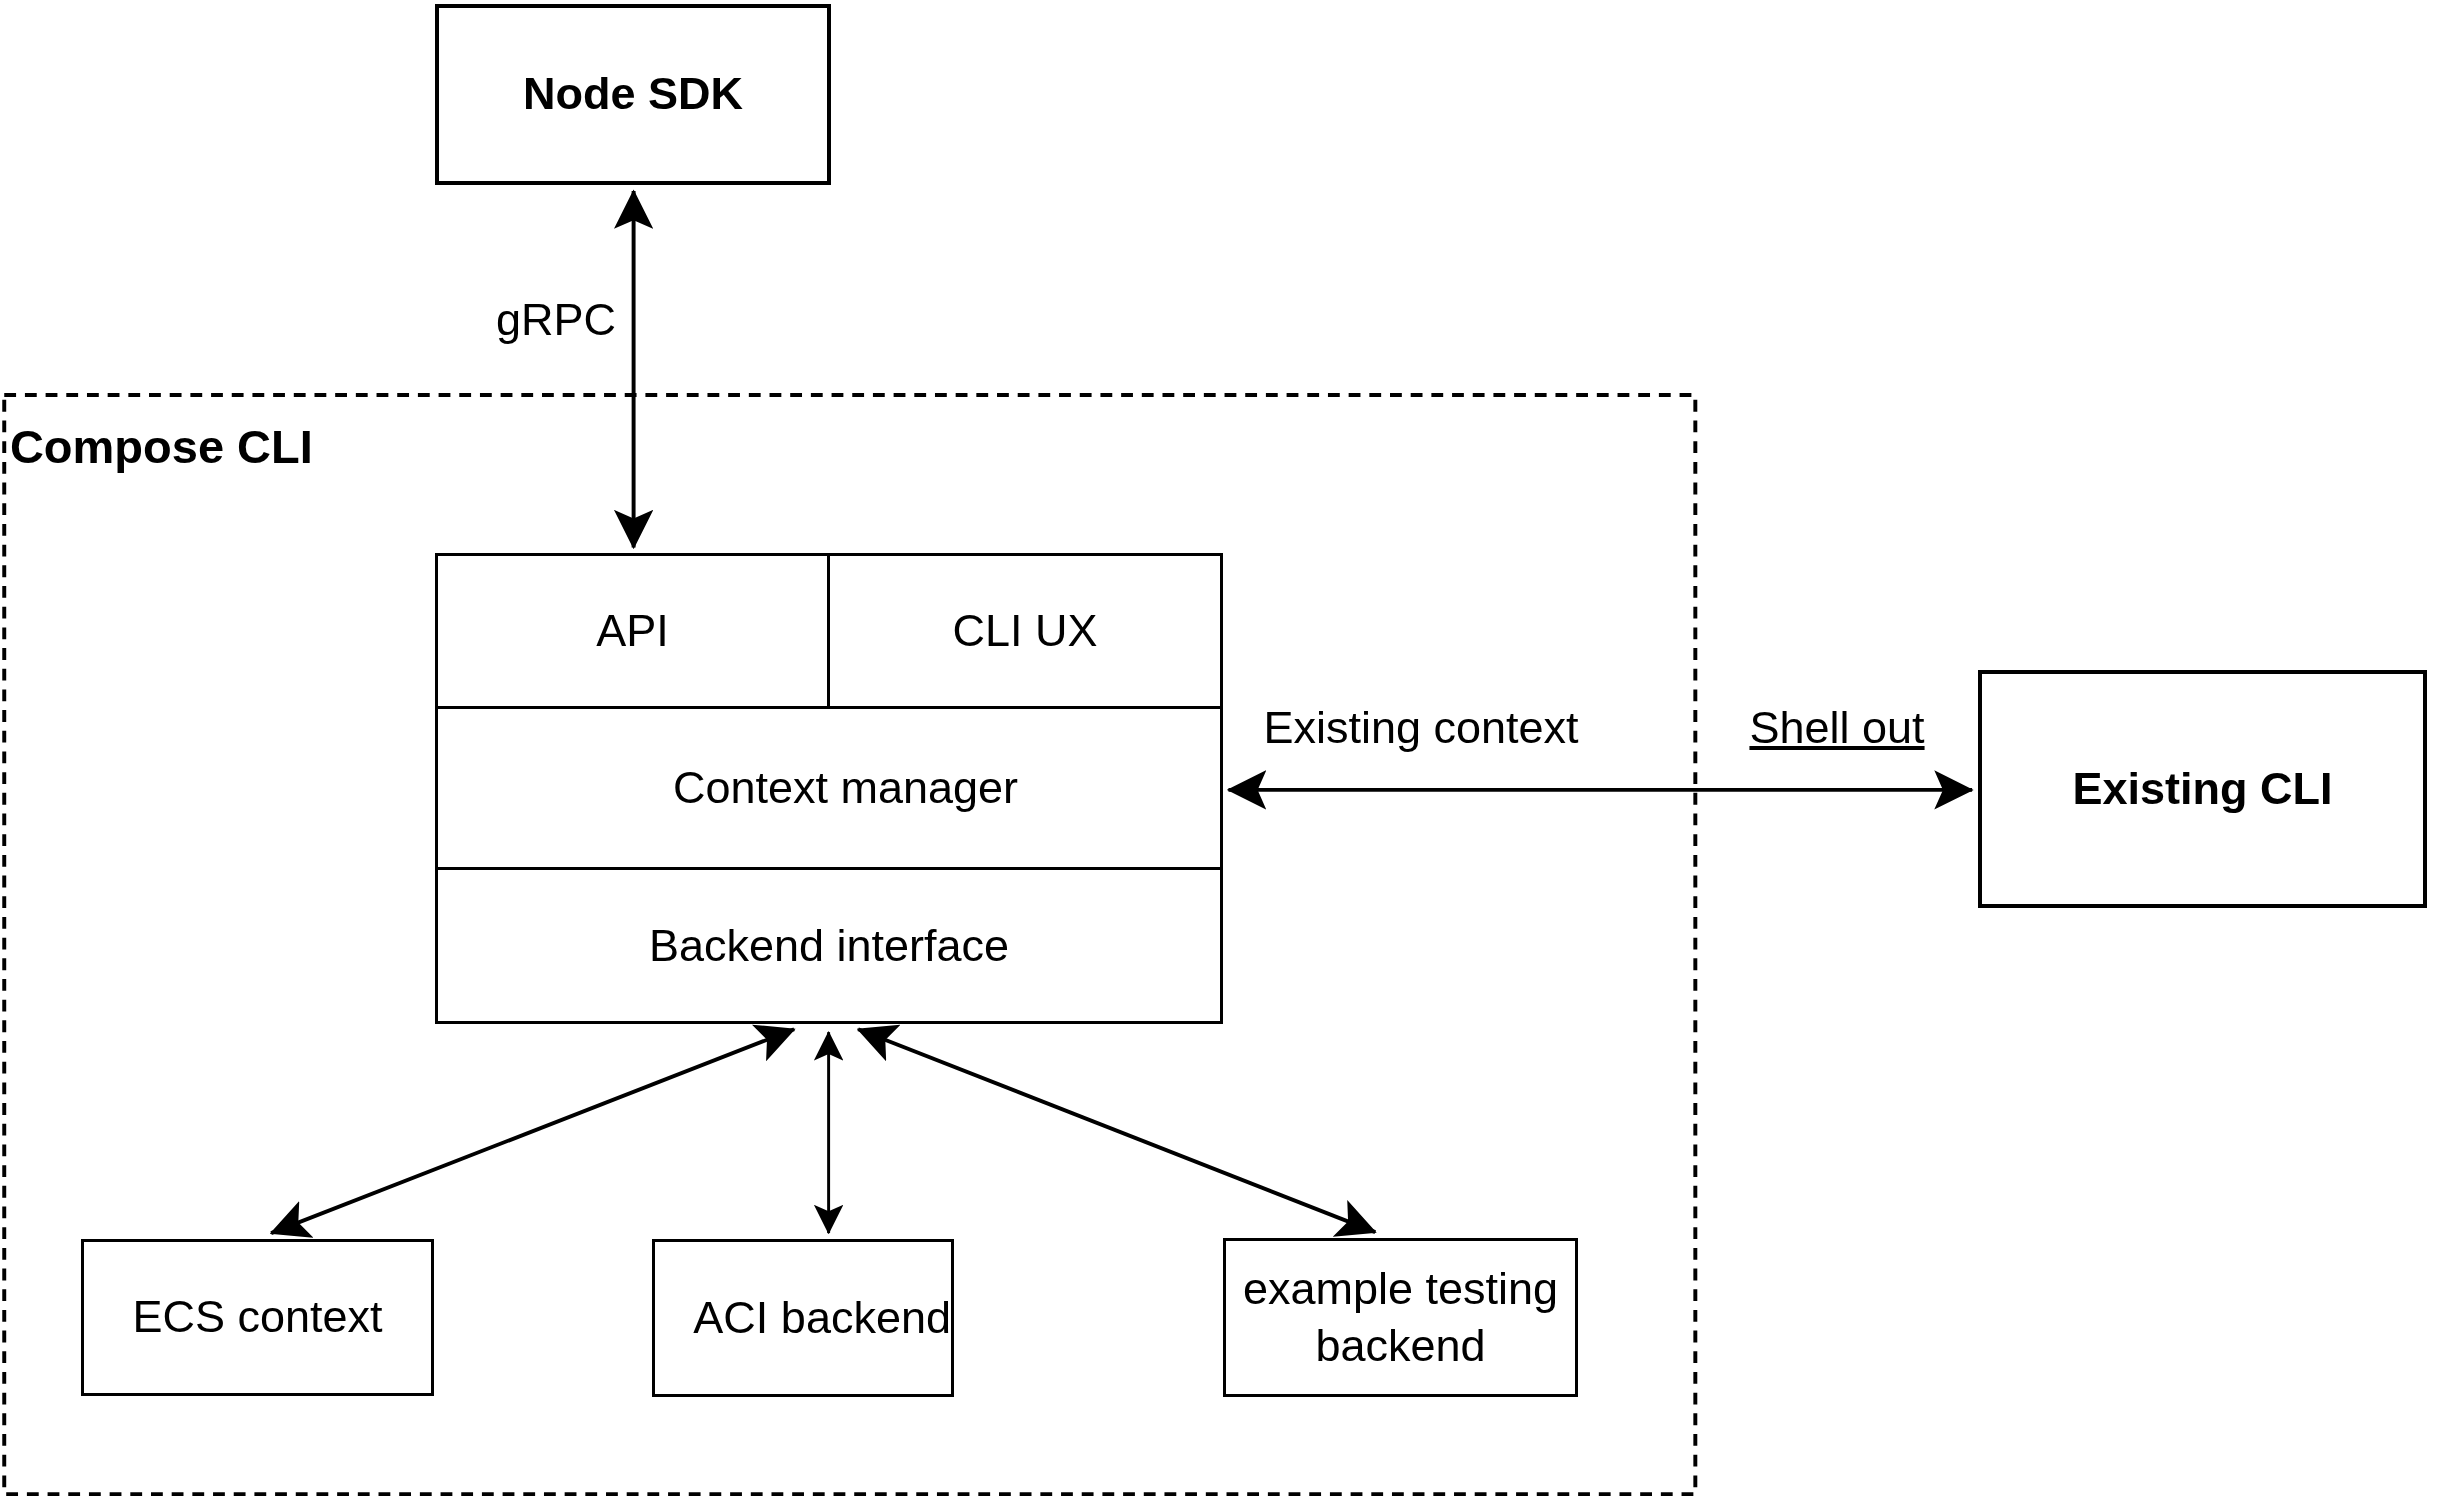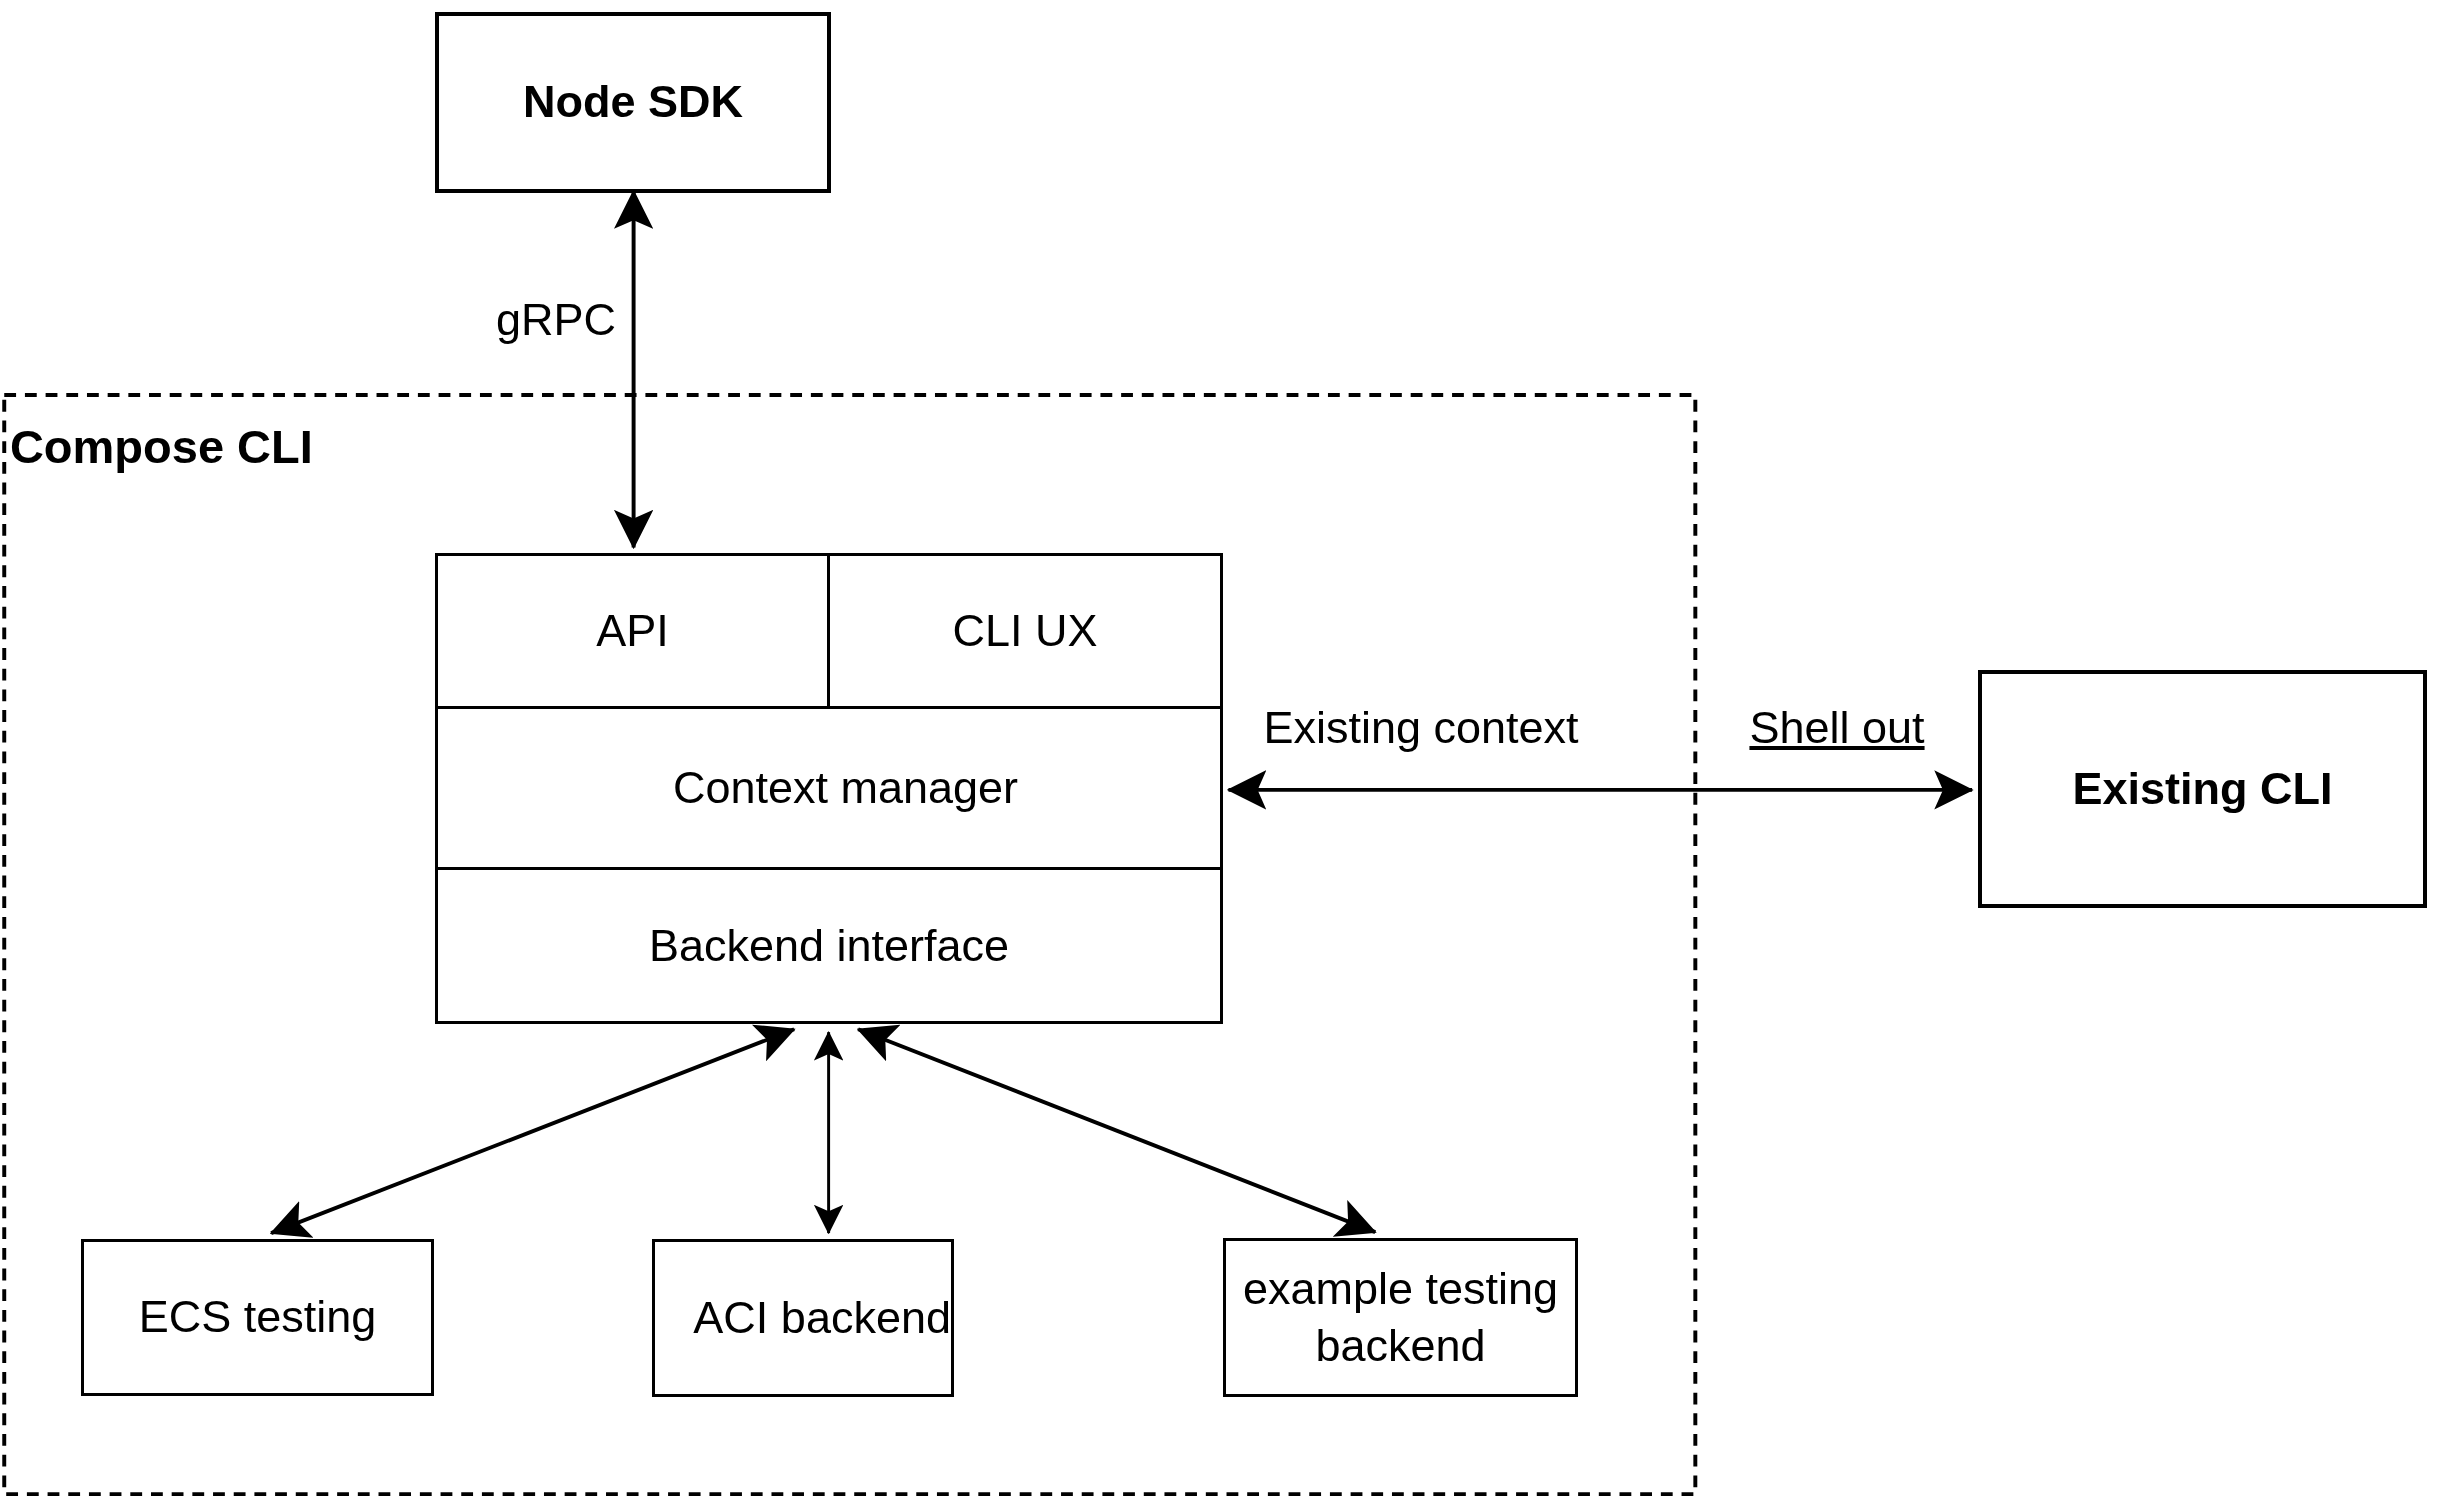--- a/index.html
+++ b/index.html
@@ -23,21 +23,21 @@
     display: flex;
     align-items: center;
     justify-content: center;
     text-align: center;
     font-size: 45px;
     line-height: 1.25;
     box-sizing: border-box;
   }
   .box.bold { font-weight: bold; border-width: 4.9px; }
 
-  .node-sdk   { left: 435px; top: 3.9px;    width: 396px; height: 181px; margin-top: 8px; }
+  .node-sdk   { left: 435px; top: 3.9px;    width: 396px; height: 181px; }
   .existing-cli { left: 1978px; top: 670px; width: 449px; height: 238px; }
 
   .compound {
     position: absolute;
     left: 435px; top: 553px;
     width: 788px; height: 471px;
     border: 3.9px solid #000000;
     background: #ffffff;
     box-sizing: border-box;
     display: flex;
@@ -121,21 +121,21 @@
         <span>Backend interface</span>
       </div>
     </div>
   </div>
 
   <div class="box bold existing-cli">
     <span>Existing CLI</span>
   </div>
 
   <div class="box ecs-backend">
-    <span>ECS testing</span>
+    <span>ECS context</span>
   </div>
   <div class="box aci-backend">
     <span>ACI backend</span>
   </div>
   <div class="box example-backend">
     <span>example testing backend</span>
   </div>
 
   <div class="edge-label grpc-label">gRPC</div>
   <div class="edge-label existing-context-label">Existing context</div>

